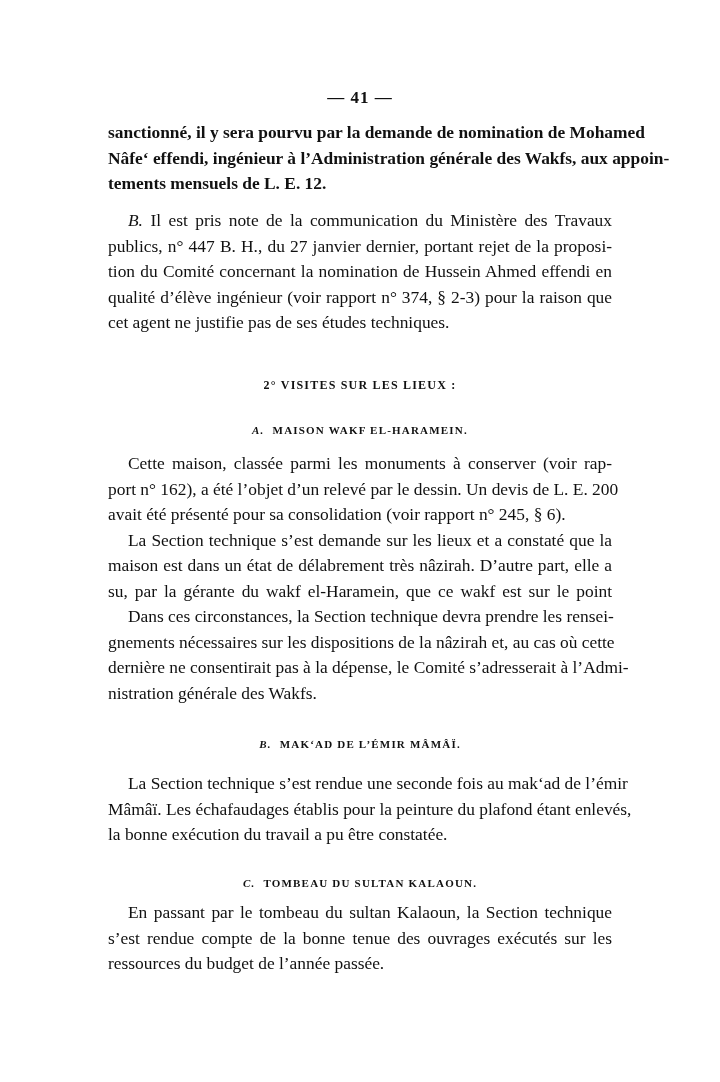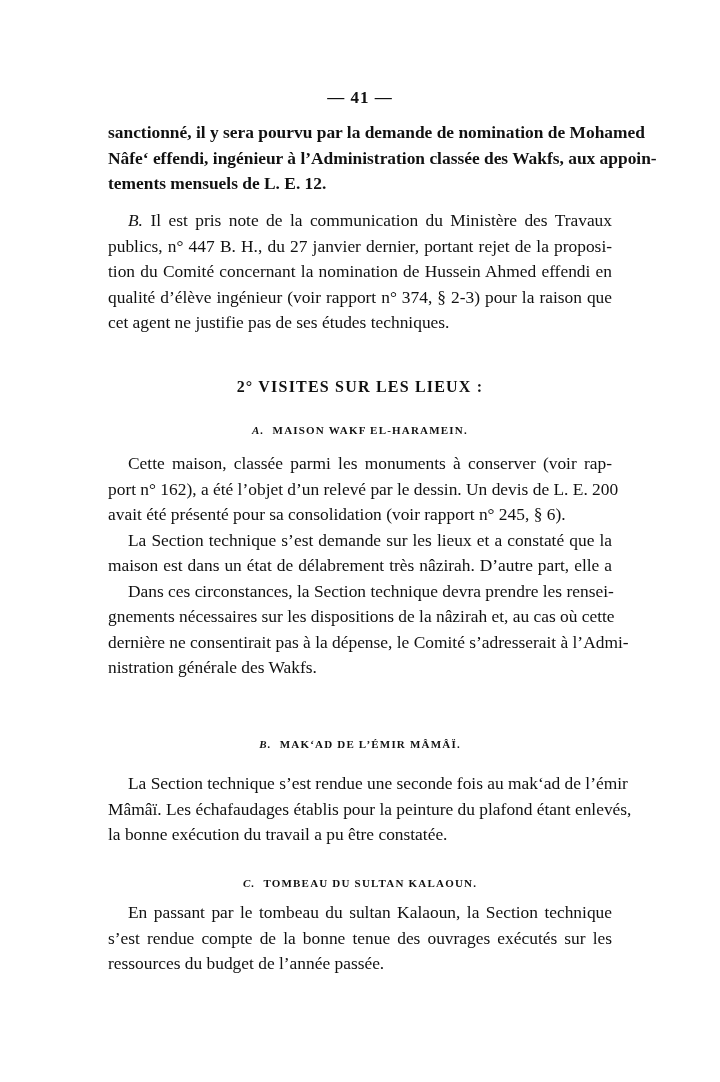--- a/index.html
+++ b/index.html
@@ -58,40 +58,40 @@
     .heading {
       position: absolute;
       left: 0;
       width: 720px;
       text-align: center;
       font-weight: bold;
       font-size: 11px;
       letter-spacing: 1.2px;
     }
     .heading.h2 {
-      font-size: 16px;
+      font-size: 12px;
     }
     .heading .letter {
       font-style: italic;
       margin-right: 8px;
     }
     em.it {
       font-style: italic;
     }
   </style>
 </head>
 <body>
 
 <div class="page">
 
   <div class="folio">— 41 —</div>
 
   <div class="block bold" style="top:120px;">
     <span class="line">sanctionné, il y sera pourvu par la demande de nomination de Mohamed</span>
-    <span class="line">Nâfe‘ effendi, ingénieur à l’Administration classée des Wakfs, aux appoin-</span>
+    <span class="line">Nâfe‘ effendi, ingénieur à l’Administration générale des Wakfs, aux appoin-</span>
     <span class="line last">tements mensuels de L. E. 12.</span>
   </div>
 
   <div class="block" style="top:208px;">
     <span class="line indent"><em class="it">B.</em> <span>Il est pris note de la communication du Ministère des Travaux</span></span>
     <span class="line">publics, n° 447 B. H., du 27 janvier dernier, portant rejet de la proposi-</span>
     <span class="line">tion du Comité concernant la nomination de Hussein Ahmed effendi en</span>
     <span class="line">qualité d’élève ingénieur (voir rapport n° 374, § 2-3) pour la raison que</span>
     <span class="line last">cet agent ne justifie pas de ses études techniques.</span>
   </div>
@@ -101,20 +101,21 @@
   <div class="heading" style="top:424px;">
     <span class="letter">A.</span><span>MAISON WAKF EL-HARAMEIN.</span>
   </div>
 
   <div class="block" style="top:451px;">
     <span class="line indent">Cette maison, classée parmi les monuments à conserver (voir rap-</span>
     <span class="line">port n° 162), a été l’objet d’un relevé par le dessin. Un devis de L. E. 200</span>
     <span class="line last">avait été présenté pour sa consolidation (voir rapport n° 245, § 6).</span>
     <span class="line indent">La Section technique s’est demande sur les lieux et a constaté que la</span>
     <span class="line">maison est dans un état de délabrement très nâzirah. D’autre part, elle a</span>
+    <span class="line">su, par la gérante du wakf el-Haramein, que ce wakf est sur le point</span>
     <span class="line indent">Dans ces circonstances, la Section technique devra prendre les rensei-</span>
     <span class="line">gnements nécessaires sur les dispositions de la nâzirah et, au cas où cette</span>
     <span class="line">dernière ne consentirait pas à la dépense, le Comité s’adresserait à l’Admi-</span>
     <span class="line last">nistration générale des Wakfs.</span>
   </div>
 
   <div class="heading" style="top:738px;">
     <span class="letter">B.</span><span>MAK‘AD DE L’ÉMIR MÂMÂÏ.</span>
   </div>
 

